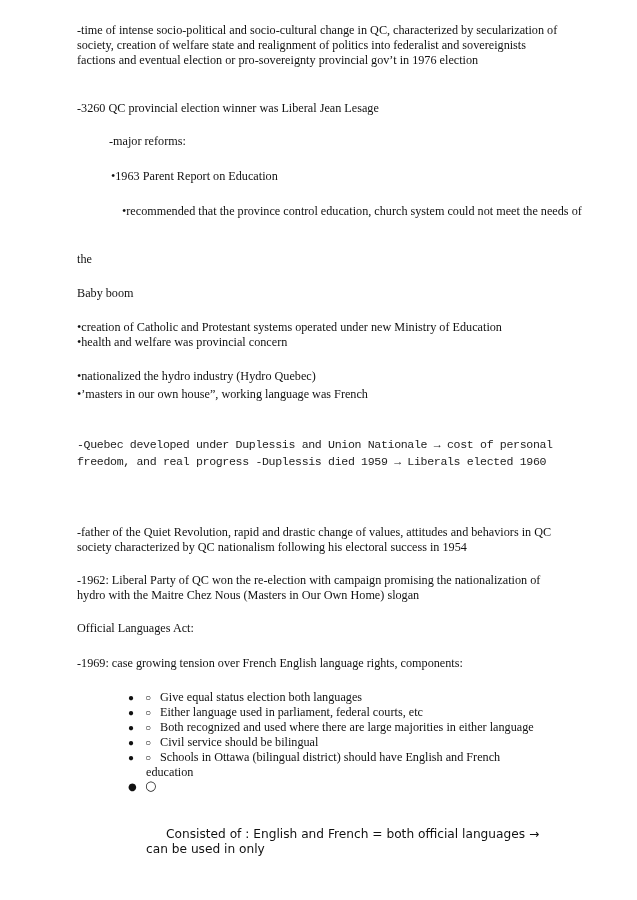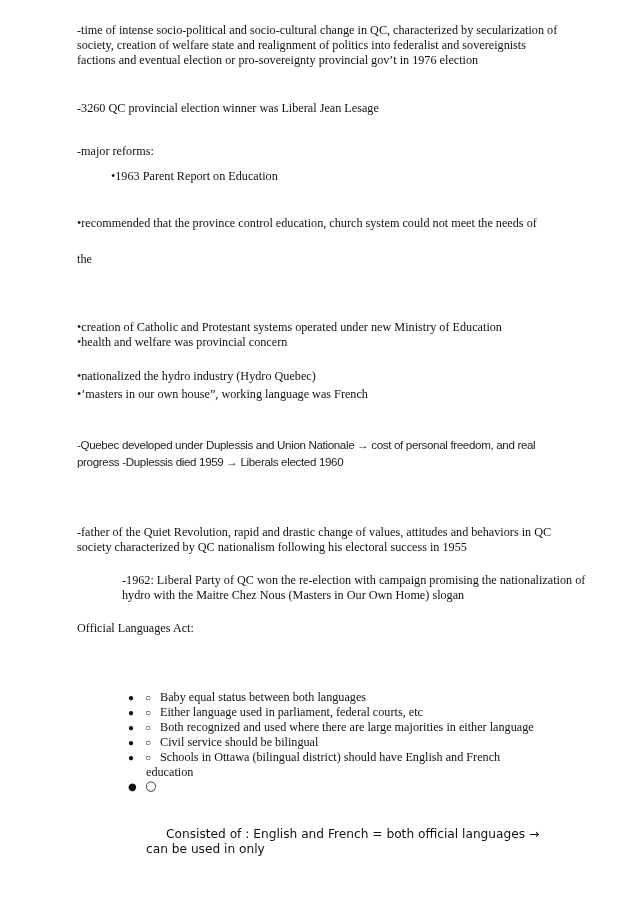--- a/index.html
+++ b/index.html
@@ -1,54 +1,56 @@
 <!DOCTYPE html>
 <html><head>
   <meta charset="utf-8">
   <style>
     html, body { margin: 0; padding: 0; background: #ffffff; }
     body { width: 637px; height: 900px; position: relative; overflow: hidden; color: #111; }
     .page { position: absolute; left: 0; top: 0; width: 637px; height: 900px; }
     .p { position: absolute; left: 77px; width: 485px; font-family: "Liberation Serif", serif; font-size: 12.2px; line-height: 15px; margin: 0; }
-    .p.serif2 { font-family: Liberation Sans, sans-serif; font-size: 11.6px; line-height: 17px; letter-spacing: -0.35px; color: #222; }
+    .p.serif2 { font-family: Liberation Mono, monospace; font-size: 11.6px; line-height: 17px; letter-spacing: -0.35px; color: #222; }
     ul.list { position: absolute; left: 0; top: 0; margin: 0; padding: 0; list-style: none; }
     .li { position: absolute; left: 128px; width: 440px; font-family: "Liberation Serif", serif; font-size: 12.2px; line-height: 15px; }
     .li .dot { position: absolute; left: 0; top: 0; width: 10px; font-size: 10px; }
     .li .circ { position: absolute; left: 17px; top: 0; font-size: 10px; }
     .li .txt { display: block; padding-left: 32px; }
     .li .txt2 { display: block; padding-left: 18px; }
     .li.sans { font-family: "DejaVu Sans", sans-serif; font-size: 12.2px; line-height: 15px; }
     .li.sans .circ { font-size: 13px; top: -1px; }
     .li.sans .dot { font-size: 10px; }
   </style>
 </head>
 <body>
 
 <div class="page">
 
   <p class="p" style="top:23px;">-time of intense socio-political and socio-cultural change in QC, characterized by secularization of society, creation of welfare state and realignment of politics into federalist and sovereignists factions and eventual election or pro-sovereignty provincial gov’t in 1976 election</p>
   <p class="p" style="top:101px;">-3260 QC provincial election winner was Liberal Jean Lesage</p>
-  <p class="p" style="top:144px;">-major reforms:</p>
+  <p class="p" style="top:134px;margin-left:32px;">-major reforms:</p>
   <p class="p" style="top:169px;margin-left:34px;">•1963 Parent Report on Education</p>
-  <p class="p" style="top:216px;">•recommended that the province control education, church system could not meet the needs of</p>
+  <p class="p" style="top:204px;margin-left:45px;">•recommended that the province control education, church system could not meet the needs of</p>
   <p class="p" style="top:252px;">the</p>
+  <p class="p" style="top:286px;">Baby boom</p>
   <p class="p" style="top:320px;">•creation of Catholic and Protestant systems operated under new Ministry of Education</p>
   <p class="p" style="top:335px;">•health and welfare was provincial concern</p>
   <p class="p" style="top:369px;">•nationalized the hydro industry (Hydro Quebec)</p>
   <p class="p" style="top:387px;">•’masters in our own house”, working language was French</p>
   <p class="p serif2" style="top:436px; width:490px;">-Quebec developed under Duplessis and Union Nationale → cost of personal freedom, and real progress -Duplessis died 1959 → Liberals elected 1960</p>
-  <p class="p" style="top:525px; width:490px;">-father of the Quiet Revolution, rapid and drastic change of values, attitudes and behaviors in QC society characterized by QC nationalism following his electoral success in 1955</p>
-  <p class="p" style="top:573px;margin-left:45px;">-1962: Liberal Party of QC won the re-election with campaign promising the nationalization of hydro with the Maitre Chez Nous (Masters in Our Own Home) slogan</p>
+  <p class="p" style="top:525px; width:490px;">-father of the Quiet Revolution, rapid and drastic change of values, attitudes and behaviors in QC society characterized by QC nationalism following his electoral success in 1954</p>
+  <p class="p" style="top:573px;">-1962: Liberal Party of QC won the re-election with campaign promising the nationalization of hydro with the Maitre Chez Nous (Masters in Our Own Home) slogan</p>
   <p class="p" style="top:621px;">Official Languages Act:</p>
+  <p class="p" style="top:656px;">-1969: case growing tension over French English language rights, components:</p>
 
   <ul class="list">
     <li class="li" style="top:690px;">
       <span class="dot">●</span>
       <span class="circ">○</span>
-      <span class="txt">Baby equal status between both languages</span>
+      <span class="txt">Give equal status election both languages</span>
     </li>
     <li class="li" style="top:705px;">
       <span class="dot">●</span>
       <span class="circ">○</span>
       <span class="txt">Either language used in parliament, federal courts, etc</span>
     </li>
     <li class="li" style="top:720px;">
       <span class="dot">●</span>
       <span class="circ">○</span>
       <span class="txt">Both recognized and used where there are large majorities in either language</span>

